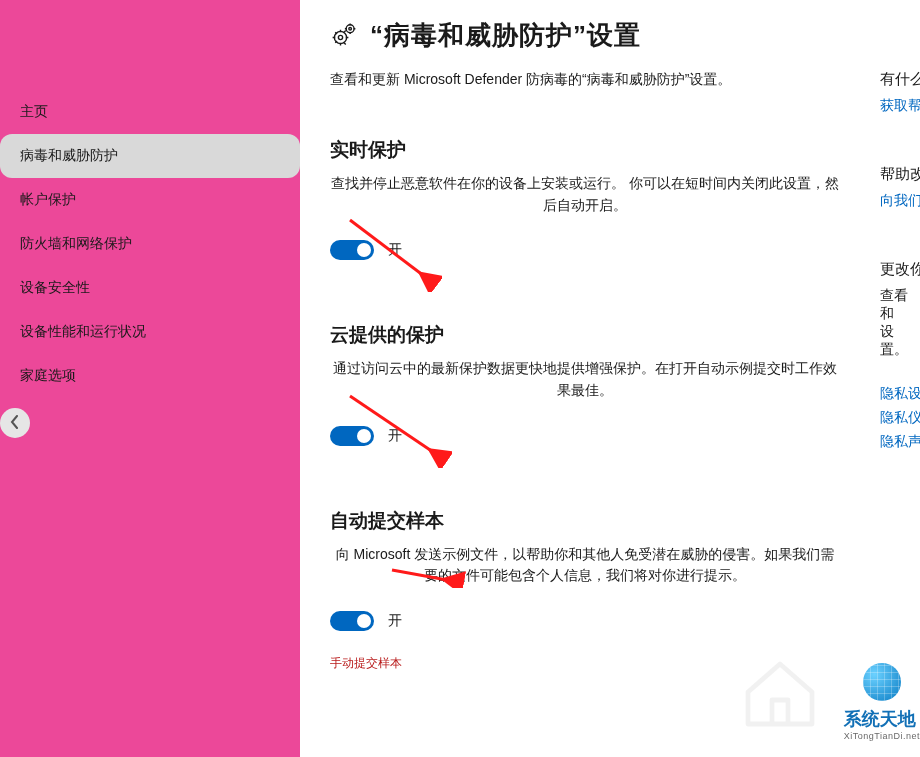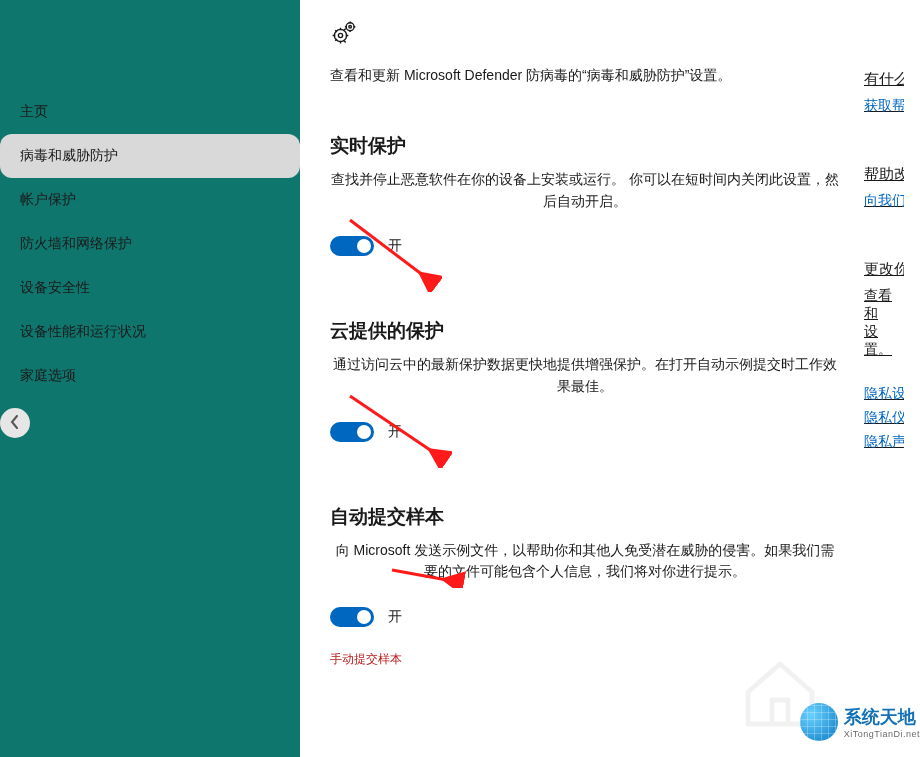--- a/index.html
+++ b/index.html
@@ -11,21 +11,21 @@
     width: 920px;
     height: 757px;
     overflow: hidden;
     position: relative;
   }
   .layout { display: flex; width: 100%; height: 100%; }
   .sidebar {
     width: 300px;
     flex: 0 0 300px;
     padding-top: 90px;
-    background: #0f766e;
+    background: #ec4899;
   }
   .nav-item {
     padding: 13px 20px;
     font-size: 14px;
     color: #1a1a1a;
     cursor: pointer;
   }
   .nav-item.selected { background: #d9d9d9; border-radius: 12px; }
   .back-btn {
     position: absolute;
@@ -97,26 +97,25 @@
   .toggle-label { font-size: 14px; }
   .link {
     color: #b91c1c;
     font-size: 12px;
     cursor: pointer;
     margin-top: 24px;
     display: inline-block;
   }
   .right-col {
     position: absolute;
-    right: 16px;
+    right: 0;
     top: 70px;
     width: 40px;
     overflow: hidden;
     white-space: nowrap;
-    text-decoration: underline;
   }
   .right-col .r-head {
     font-size: 15px;
     color: #1a1a1a;
     margin-bottom: 8px;
   }
   .right-col .r-link {
     font-size: 14px;
     color: #0067c0;
     cursor: pointer;
@@ -134,20 +133,21 @@
     opacity: 0.11;
   }
   .wm-logo svg { width: 84px; height: 72px; }
   .wm-text {
     position: absolute;
     right: 0;
     bottom: 16px;
     display: flex;
     align-items: center;
     gap: 6px;
+    flex-direction: column;
   }
   .wm-globe {
     width: 38px; height: 38px; border-radius: 50%;
     background: radial-gradient(circle at 30% 30%, #6bd1ff, #0a7cc4);
     position: relative;
     overflow: hidden;
   }
   .wm-globe::after {
     content:"";
     position:absolute;
@@ -188,20 +188,21 @@
           <g stroke="#1a1a1a" stroke-width="1.6" fill="none">
             <circle cx="12" cy="20" r="7"></circle>
             <circle cx="12" cy="20" r="2.4"></circle>
             <path d="M12 11v3M12 26v3M3 20h3M18 20h3M6 14l2 2M16 26l2 2M6 26l2-2M16 14l2-2"></path>
             <circle cx="23" cy="10" r="4.5"></circle>
             <circle cx="23" cy="10" r="1.5"></circle>
             <path d="M23 4v2M23 14v2M17 10h2M27 10h2"></path>
           </g>
         </svg>
       </span>
+      <h1 class="page-title">“病毒和威胁防护”设置</h1>
     </div>
     <p class="subtitle">查看和更新 Microsoft Defender 防病毒的“病毒和威胁防护”设置。</p>
 
     <section class="section">
       <h2>实时保护</h2>
       <p class="desc">查找并停止恶意软件在你的设备上安装或运行。 你可以在短时间内关闭此设置，然后自动开启。</p>
       <div class="toggle-row">
         <div class="toggle">
             <div class="knob"></div>
           </div>

